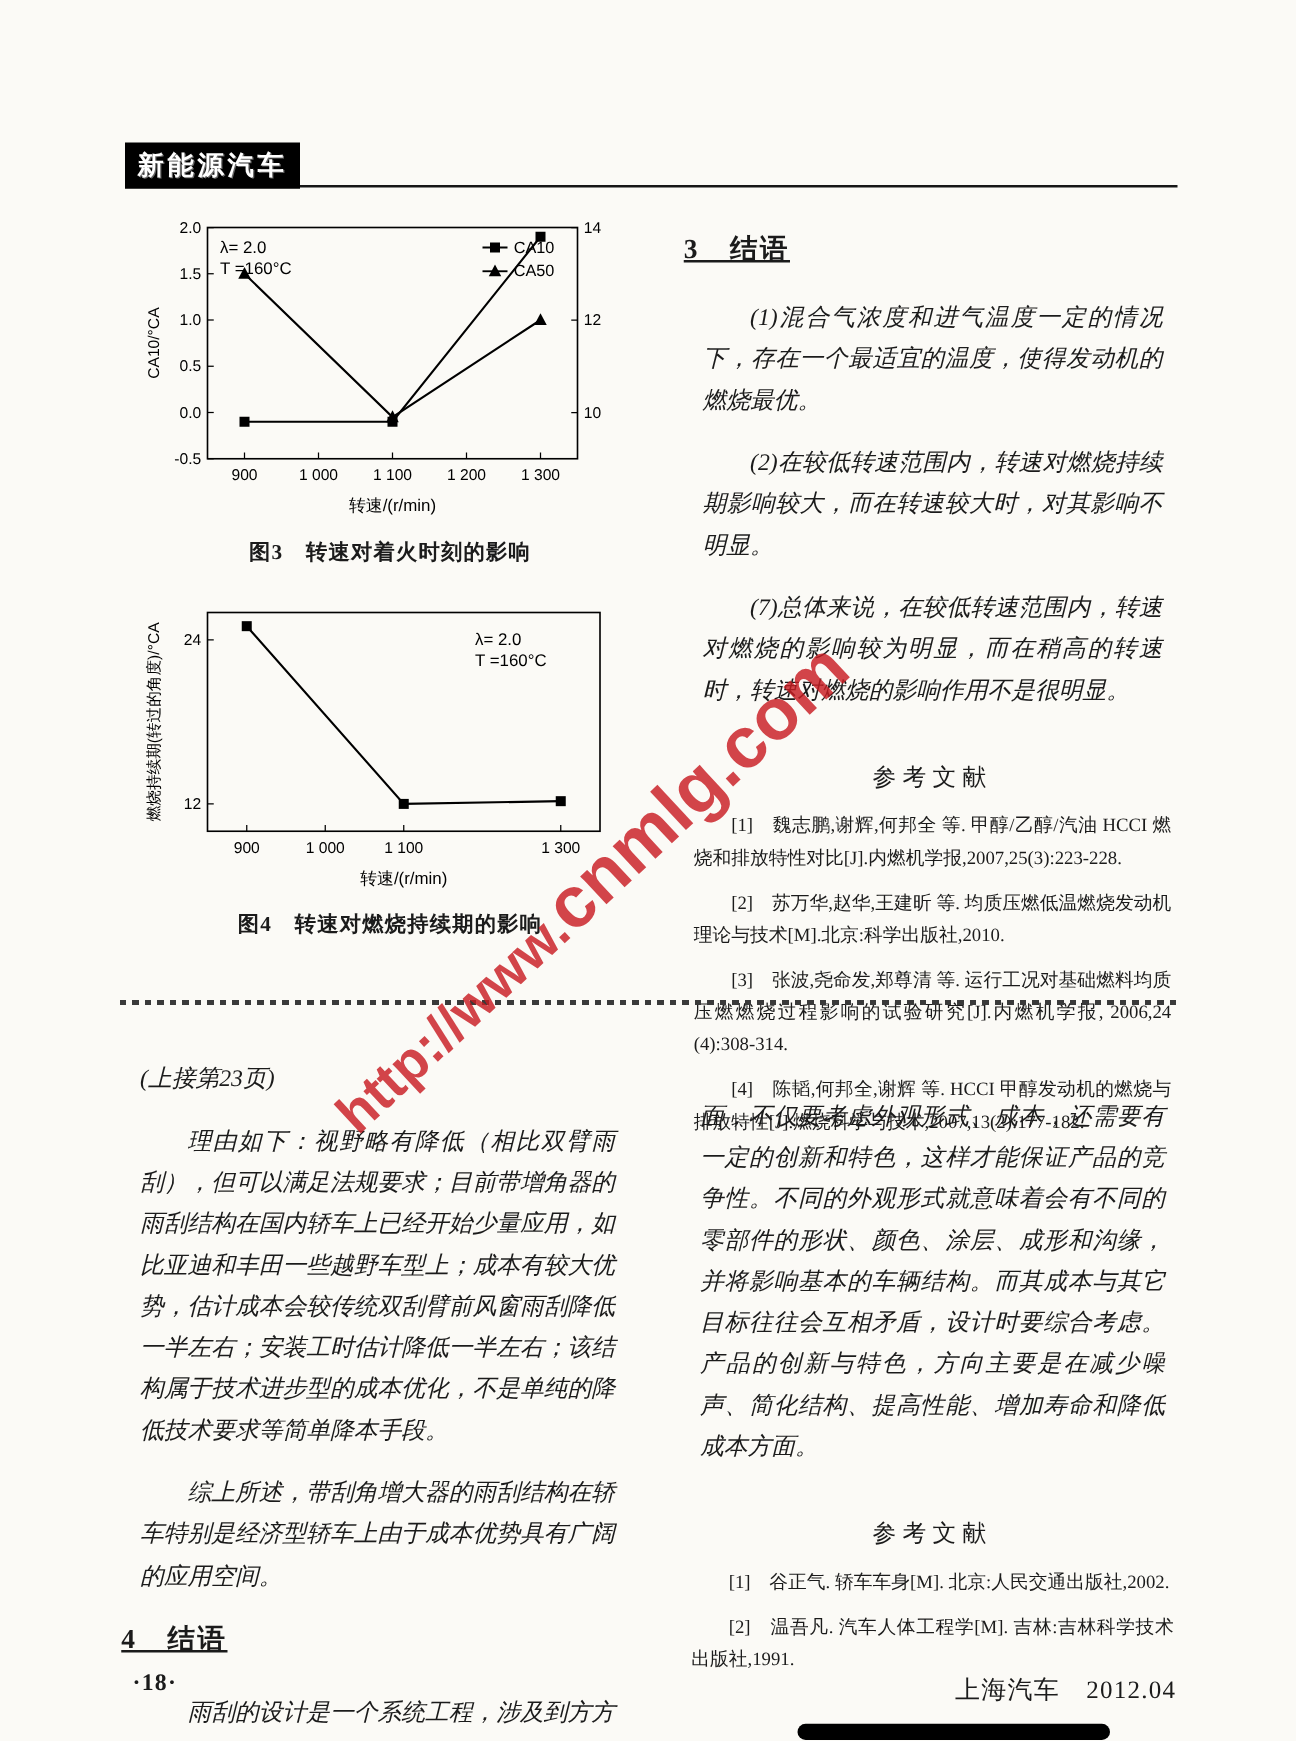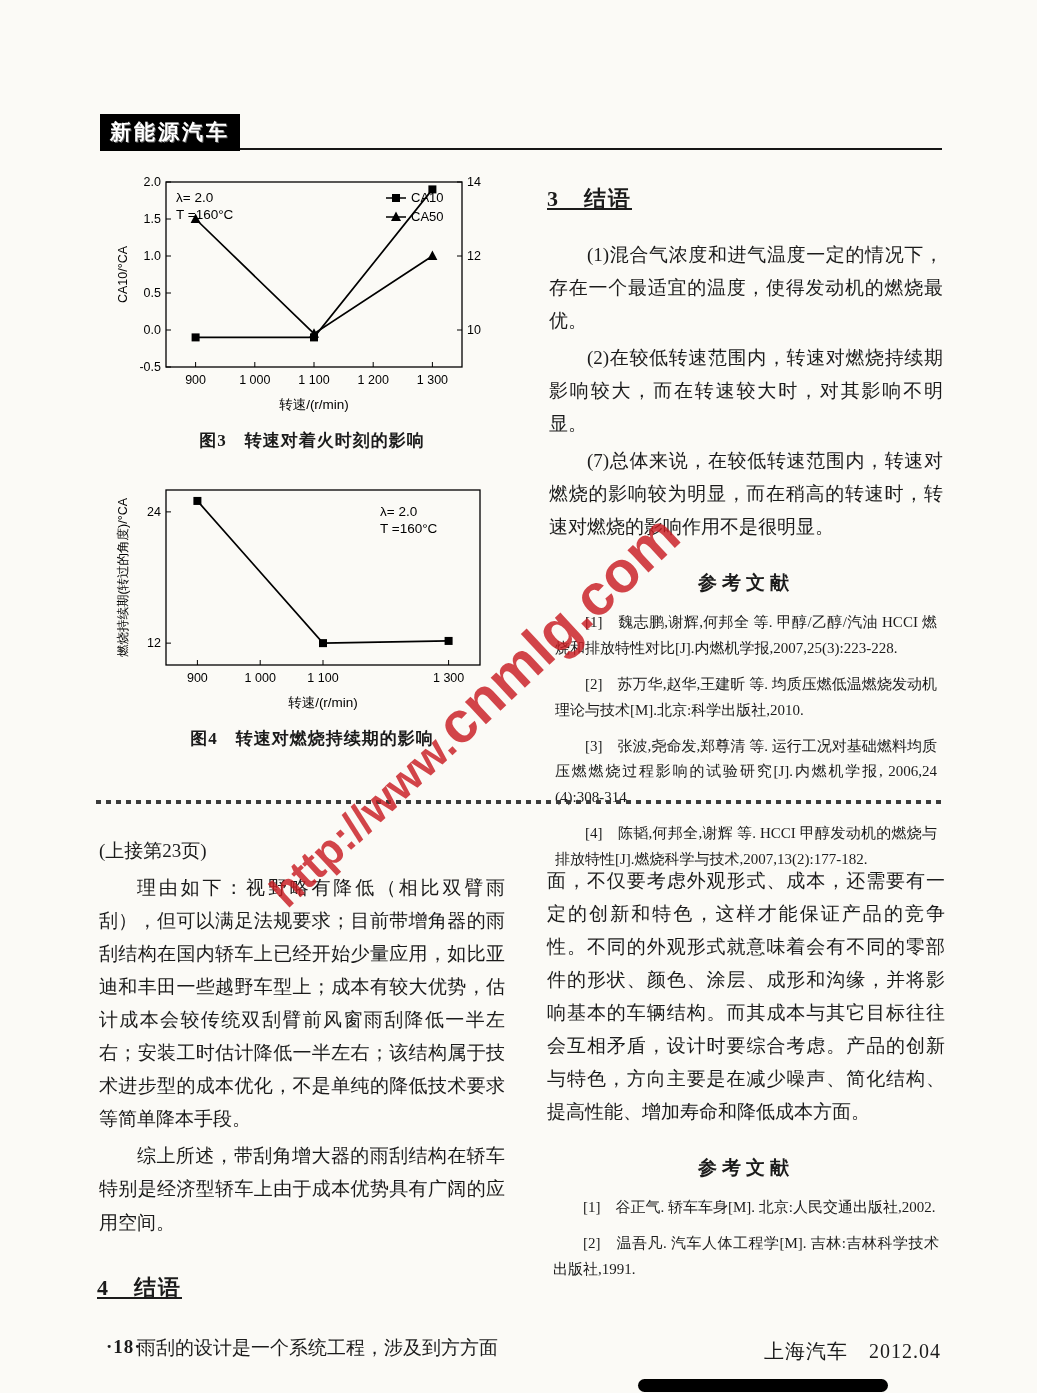--- a/index.html
+++ b/index.html
@@ -30,37 +30,37 @@
   svg{font-family:"Liberation Sans", sans-serif;}
   .fig-caption{
     text-align:center;font-weight:bold;font-size:17px;margin-top:12px;
     letter-spacing:1px;
   }
   .col-right-top{position:absolute;left:545px;top:184px;width:402px;}
   .sec-heading{
     font-size:22px;font-weight:bold;margin:0 0 24px 2px;letter-spacing:2px;text-decoration:underline;
   }
   .para{
-    font-size:19px;line-height:1.74;text-align:justify;text-indent:2em;margin:4px;
+    font-size:19px;line-height:1.74;text-align:justify;text-indent:2em;margin:17px;font-style:italic;
   }
   .para.no-indent{text-indent:0;}
   .refs-heading{
-    text-align:center;font-weight:bold;font-size:19px;
-    margin:27px 0 14px 0;letter-spacing:5px;
+    text-align:center;font-weight:normal;font-size:19px;
+    margin:40px 0 14px 0;letter-spacing:5px;
   }
   .ref{
     font-size:15px;line-height:1.72;text-align:justify;text-indent:2em;margin:10px;
   }
   .divider{
     position:absolute;left:96px;top:800px;width:846px;height:4px;
     background-image:repeating-linear-gradient(90deg,#3a3a3a 0 5px,transparent 5px 10px);
   }
   .col-left-bottom{position:absolute;left:95px;top:830px;width:414px;}
   .col-right-bottom{position:absolute;left:543px;top:860px;width:406px;}
-  .sec-heading.mt{margin:34px 0 28px 2px;}
+  .sec-heading.mt{margin:18px 0 28px 2px;}
   .watermark{
     position:absolute;left:296px;top:852px;
     transform:rotate(-43deg);transform-origin:left bottom;
     color:rgba(200,28,34,0.82);
     font-family:"Liberation Sans", sans-serif;
     font-weight:bold;white-space:nowrap;
     z-index:6;pointer-events:none;
   }
   .wm-small{font-size:44px;}
   .wm-big{font-size:58px;}

